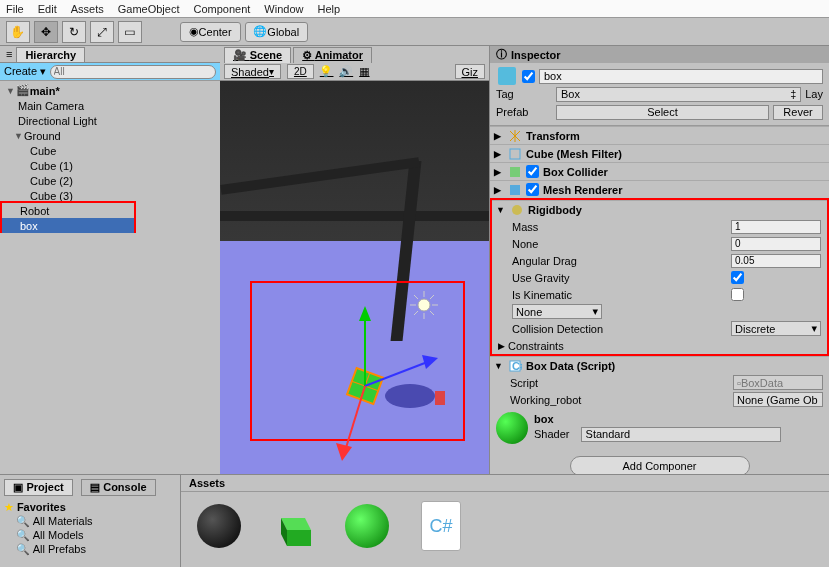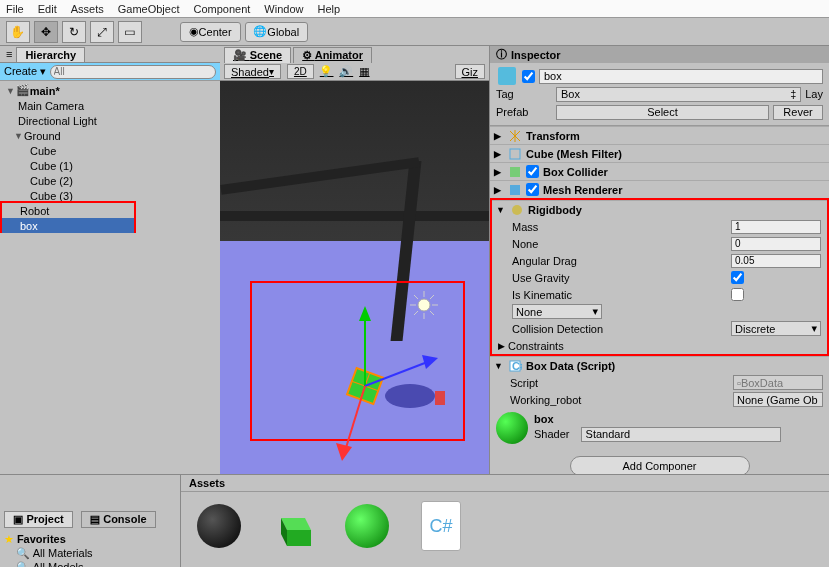--- a/index.html
+++ b/index.html
@@ -44,21 +44,21 @@
 .prop-row label { flex:1; }
 .prop-row input[type=text] { width:90px; height:14px; border:1px solid #888; background:#eee; padding:0 3px; font-size:10px; }
 .prop-row input[type=checkbox] { width:13px; height:13px; margin-right:77px; }
 .prop-row .drop { width:90px; height:15px; background:#dcdcdc; border:1px solid #888; font-size:10px; padding:0 3px; display:flex; align-items:center; justify-content:space-between; }
 .mat-row { display:flex; align-items:center; padding:4px 6px; gap:6px; }
 .mat-ball { width:32px; height:32px; border-radius:50%; background:radial-gradient(circle at 30% 30%,#5f5,#070); }
 .add-btn { margin:8px auto; width:180px; height:20px; background:#dcdcdc; border:1px solid #888; border-radius:10px; display:flex; align-items:center; justify-content:center; }
 .bottom { height:93px; display:flex; border-top:1px solid #888; }
 .proj-left { width:180px; background:#c2c2c2; }
 .proj-right { flex:1; background:#c2c2c2; border-left:1px solid #888; }
-.proj-tabs { height:25px; display:flex; align-items:center; padding:12px 4px; gap:8px;margin-top:32px; }
+.proj-tabs { height:25px; display:flex; align-items:center; padding:12px 4px; gap:8px; }
 .proj-tabs .tab { background:#dcdcdc; padding:1px 8px; border:1px solid #888; font-weight:bold; }
 .fav-row { height:14px; display:flex; align-items:center; padding-left:16px; gap:3px; }
 .asset-grid { display:flex; gap:14px; padding:4px 8px; }
 .asset-item { width:60px; height:60px; background:#c2c2c2; display:flex; align-items:center; justify-content:center; }
 svg { display:block; }
 </style>
 </head>
 <body>
 
 <div class="menubar">

